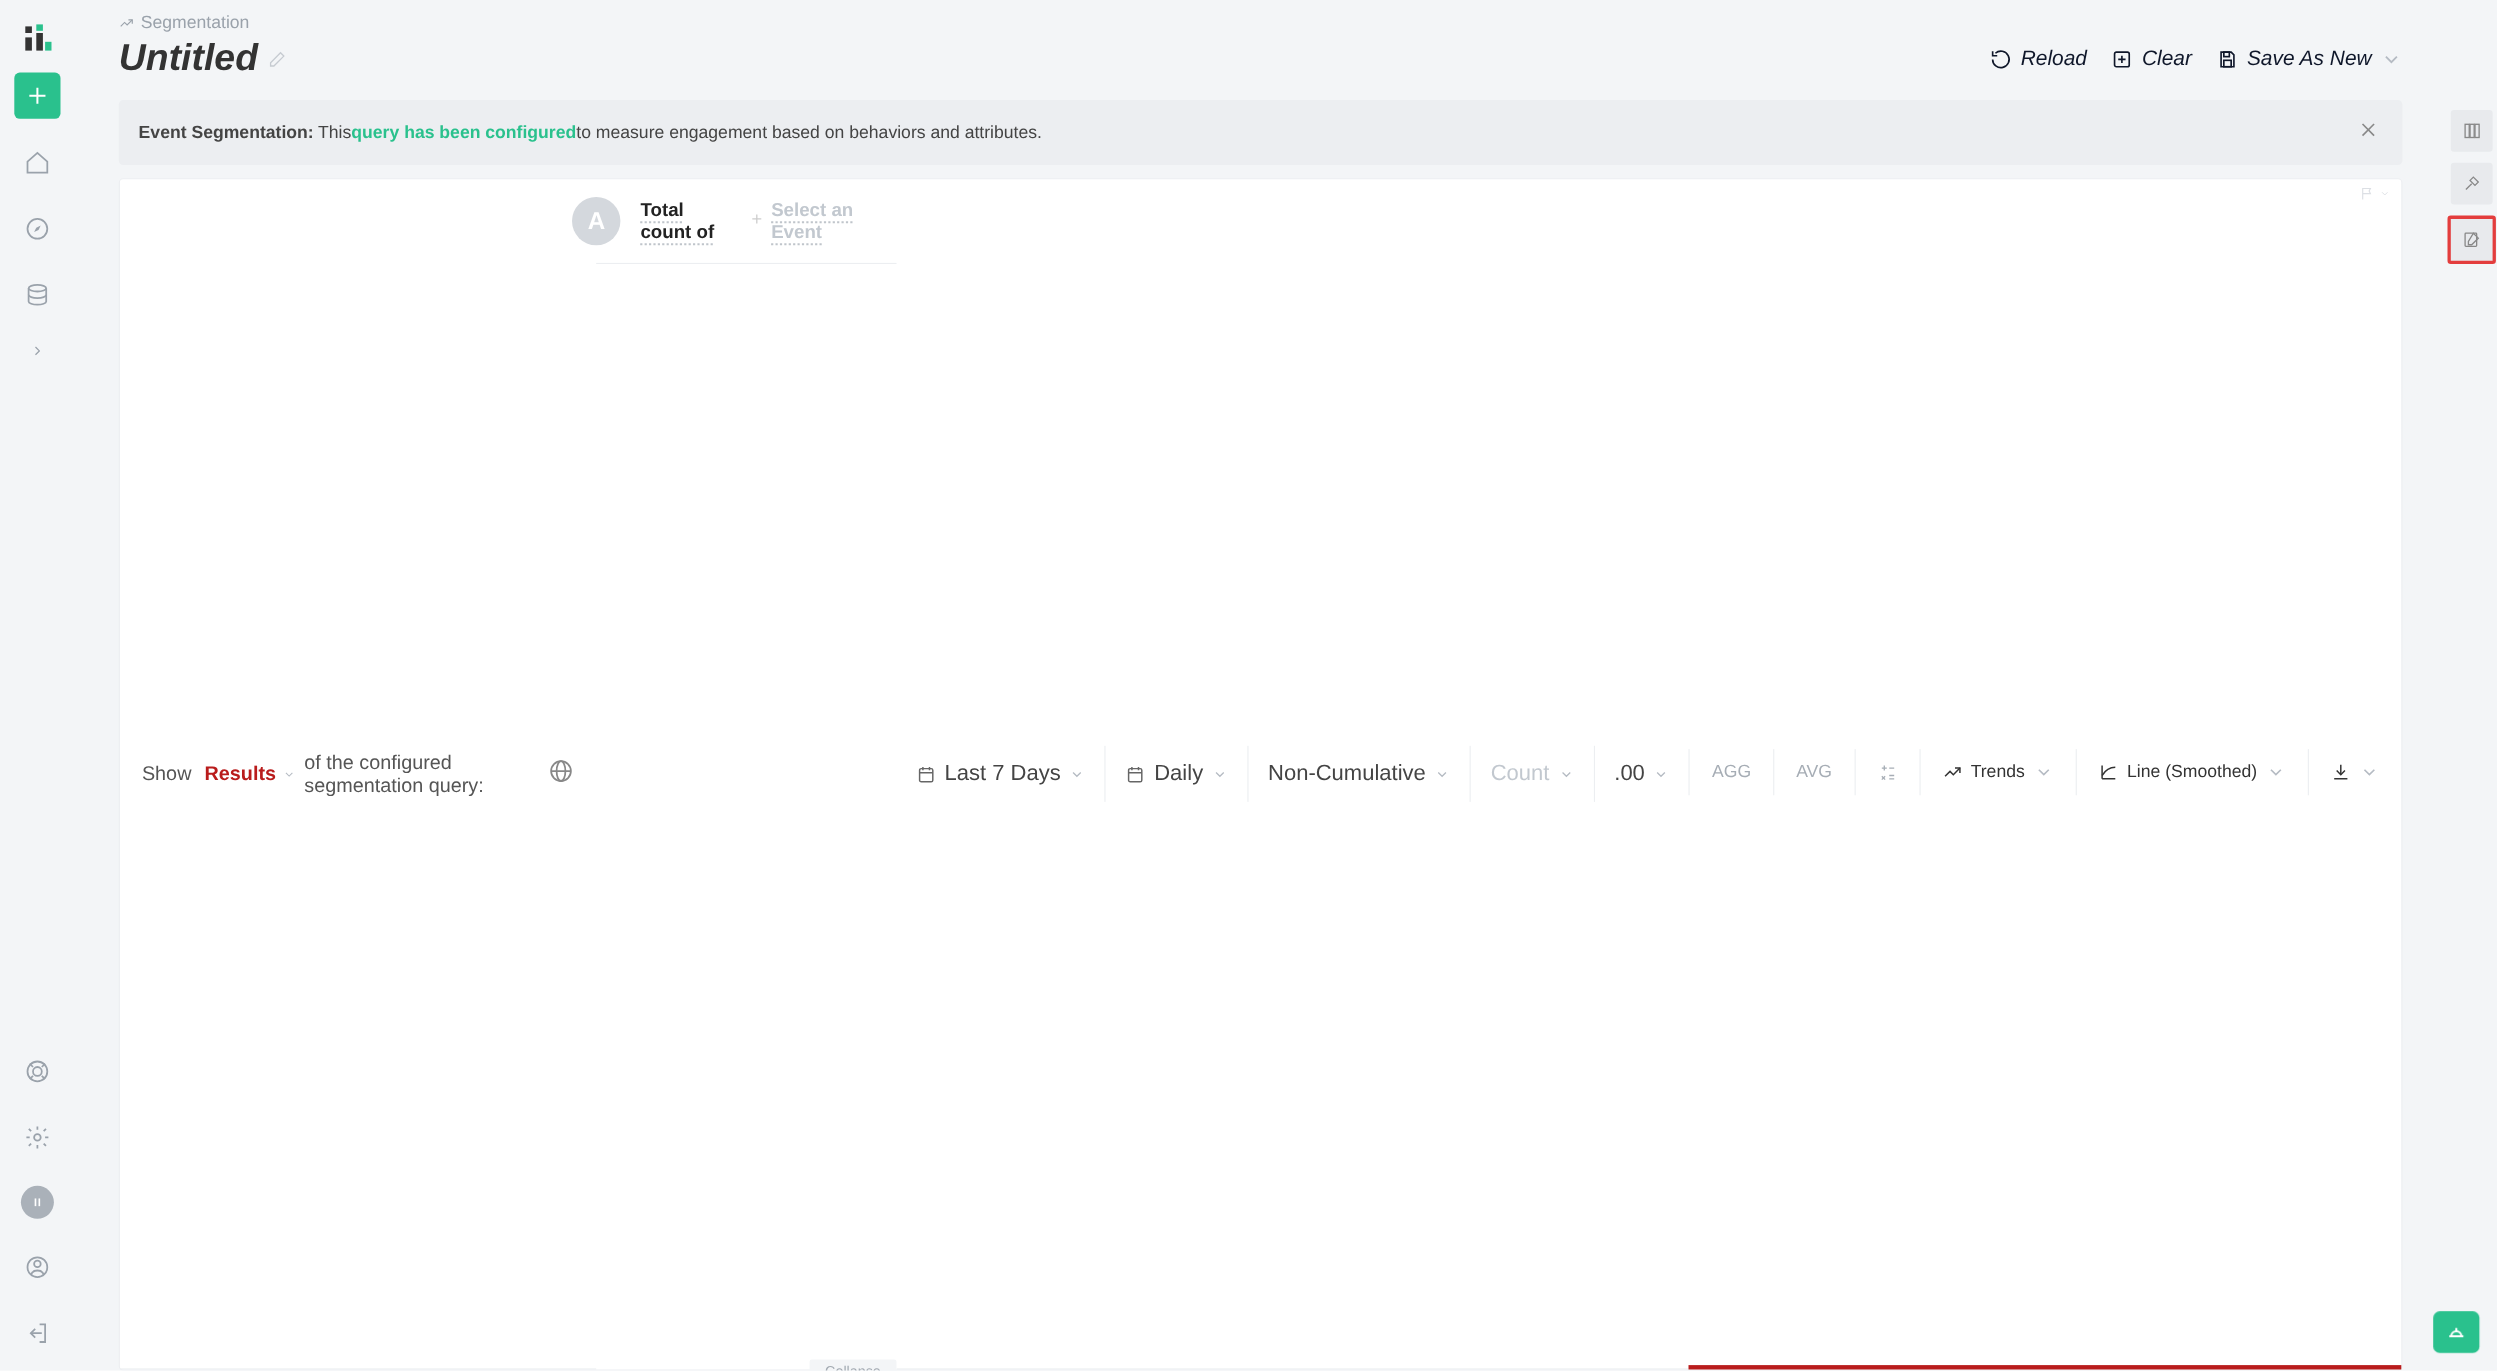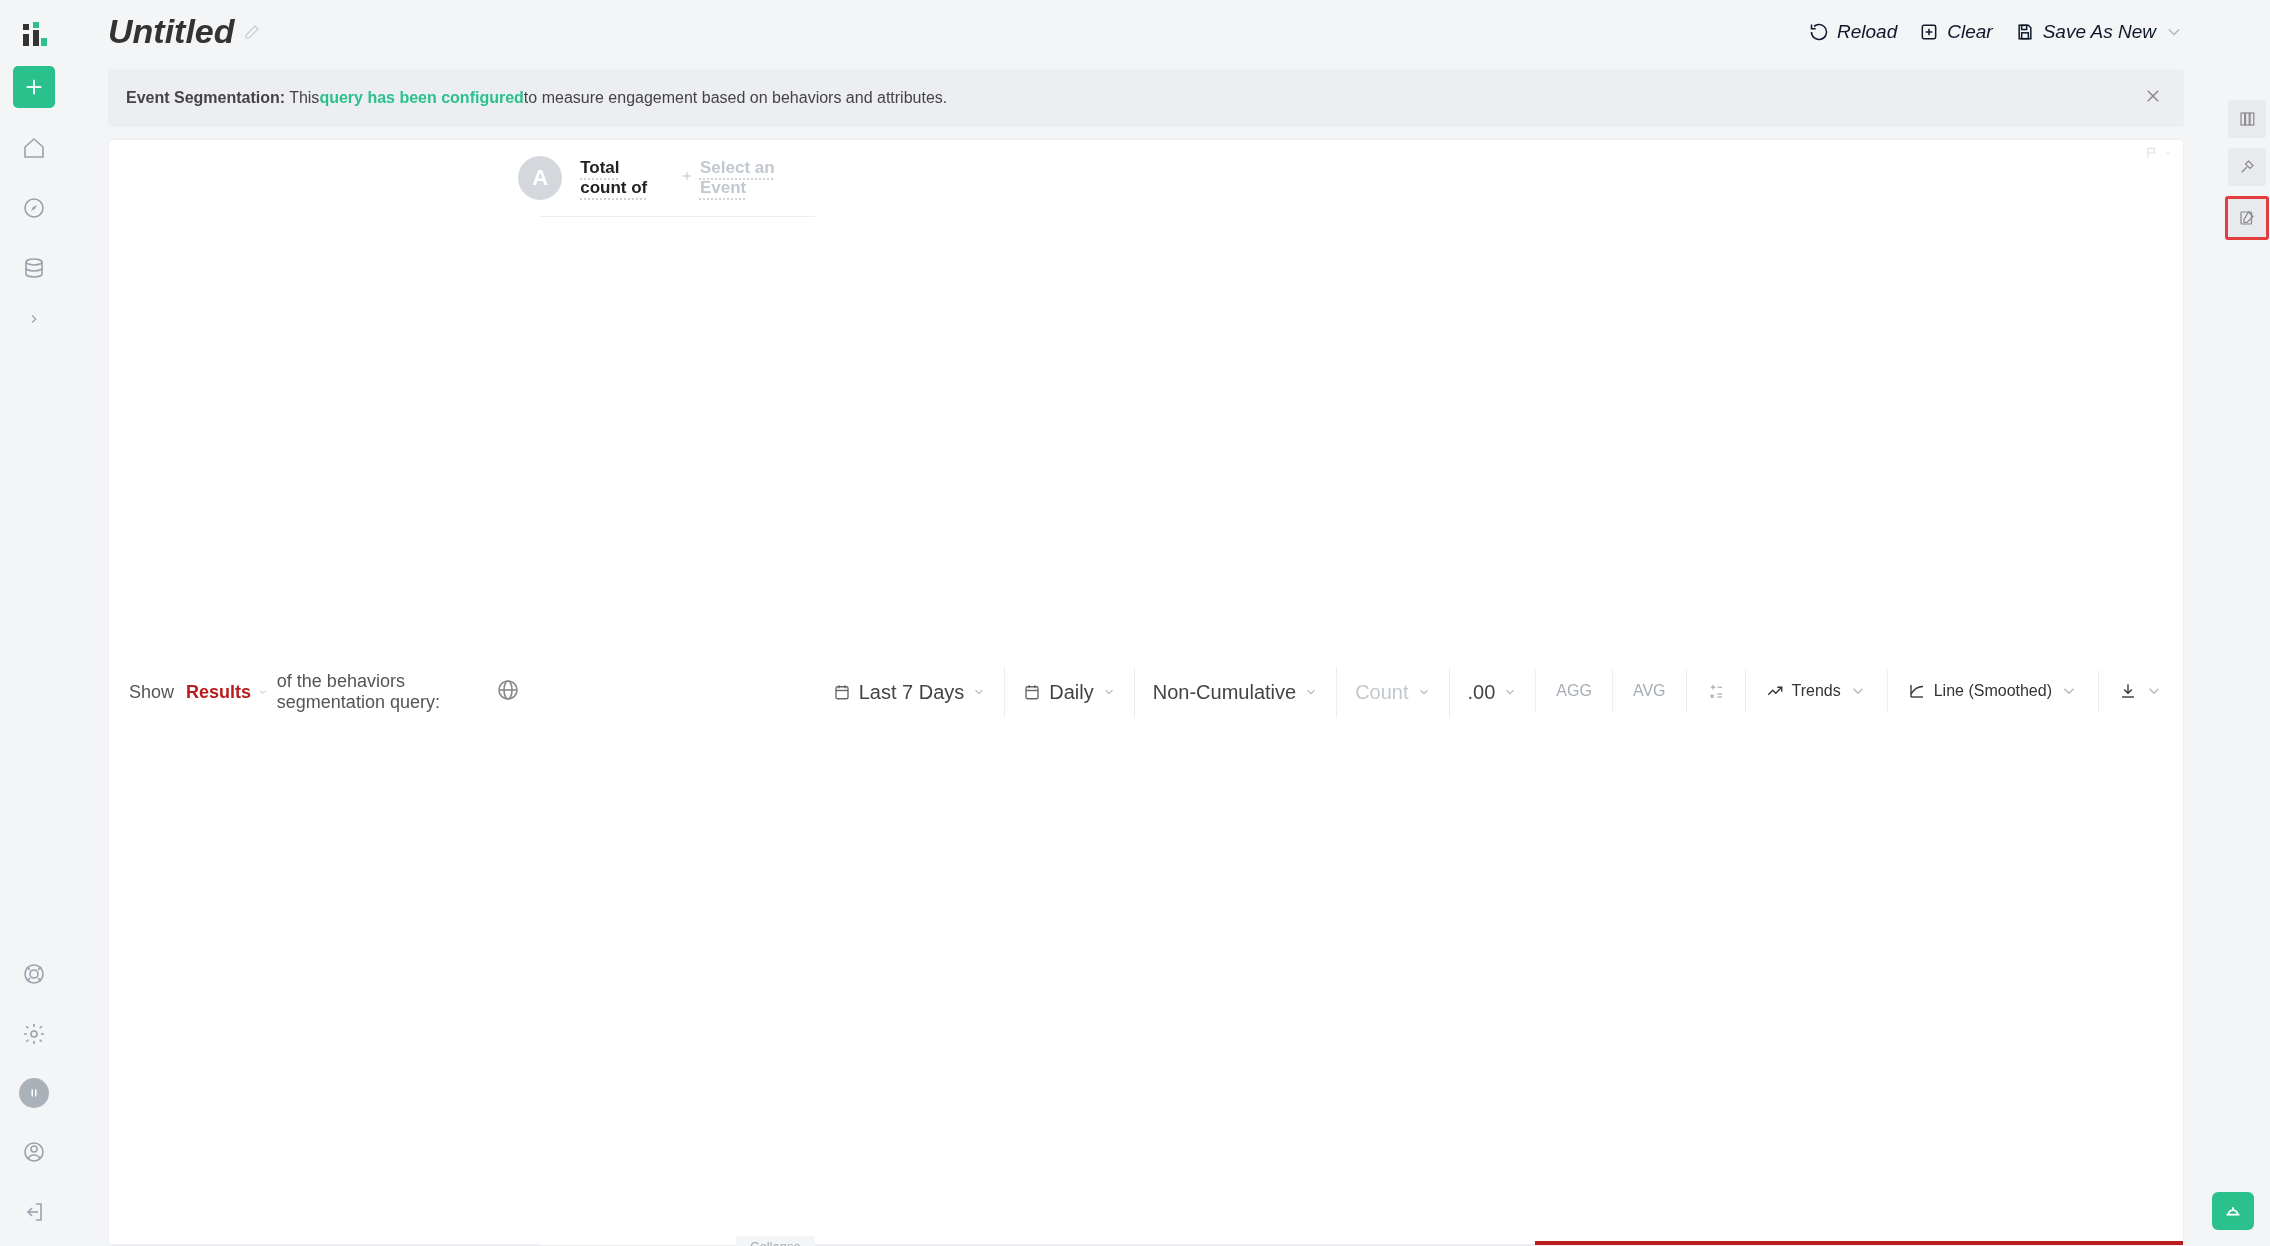--- a/index.html
+++ b/index.html
@@ -360,20 +360,27 @@
       <svg viewBox="0 0 24 24" fill="none" stroke="currentColor" stroke-width="1.6">
           <path d="M14 4h5v16h-5"></path>
           <path d="M10 8l-4 4 4 4"></path>
           <line x1="6" y1="12" x2="16" y2="12"></line>
         </svg>
     </div>
   </div>
 
   <div class="main">
     <div class="content">
+      <div class="crumb">
+        <svg width="14" height="14" viewBox="0 0 24 24" fill="none" stroke="currentColor" stroke-width="1.8">
+            <polyline points="3 17 9 11 13 15 21 7"></polyline>
+            <polyline points="15 7 21 7 21 13"></polyline>
+          </svg>
+        <span>Segmentation</span>
+      </div>
 
       <div class="title-row">
         <div class="title">Untitled</div>
         <div class="title-edit">
           <svg width="18" height="18" viewBox="0 0 24 24" fill="none" stroke="currentColor" stroke-width="1.6">
               <path d="M4 20h4L20 8l-4-4L4 16v4z"></path>
             </svg>
         </div>
         <div class="top-actions">
           <div class="top-action">
@@ -421,21 +428,21 @@
       <div class="panel">
         <div class="show-row">
           <span>Show</span>
           <span style="width:8px"></span>
           <span class="results">
             <span>Results</span>
           </span>
           <svg class="chev" width="16" height="16" viewBox="0 0 24 24" fill="none" stroke="currentColor" stroke-width="2">
               <polyline points="6 9 12 15 18 9"></polyline>
             </svg>
-          <span class="rest">of the behaviors segmentation query:</span>
+          <span class="rest">of the configured segmentation query:</span>
           <div class="globe">
             <svg viewBox="0 0 24 24" fill="none" stroke="currentColor" stroke-width="1.6">
                 <circle cx="12" cy="12" r="9"></circle>
                 <ellipse cx="12" cy="12" rx="4" ry="9"></ellipse>
                 <line x1="3" y1="12" x2="21" y2="12"></line>
               </svg>
           </div>
         </div>
 
         <div class="event-row-wrap">

